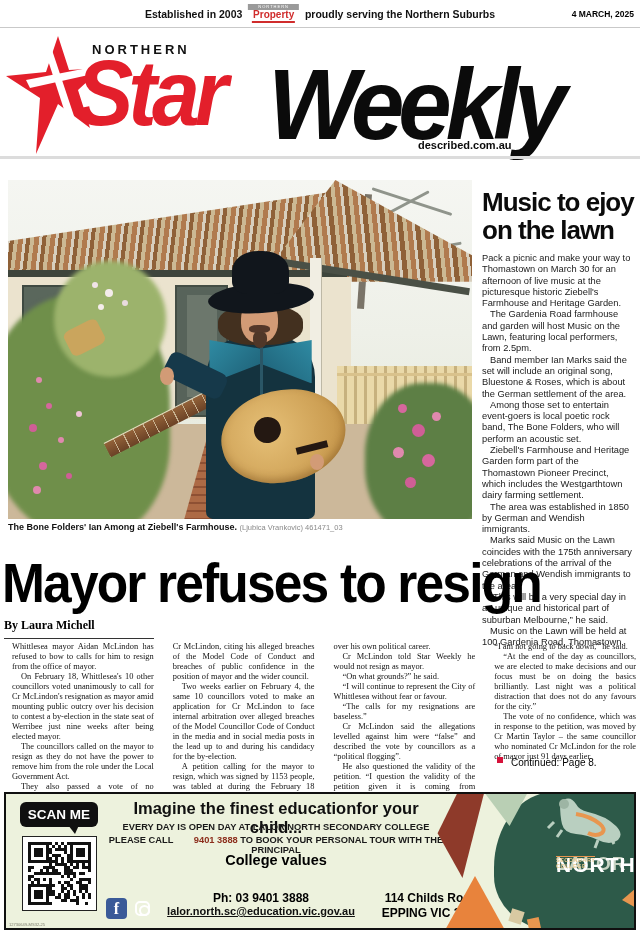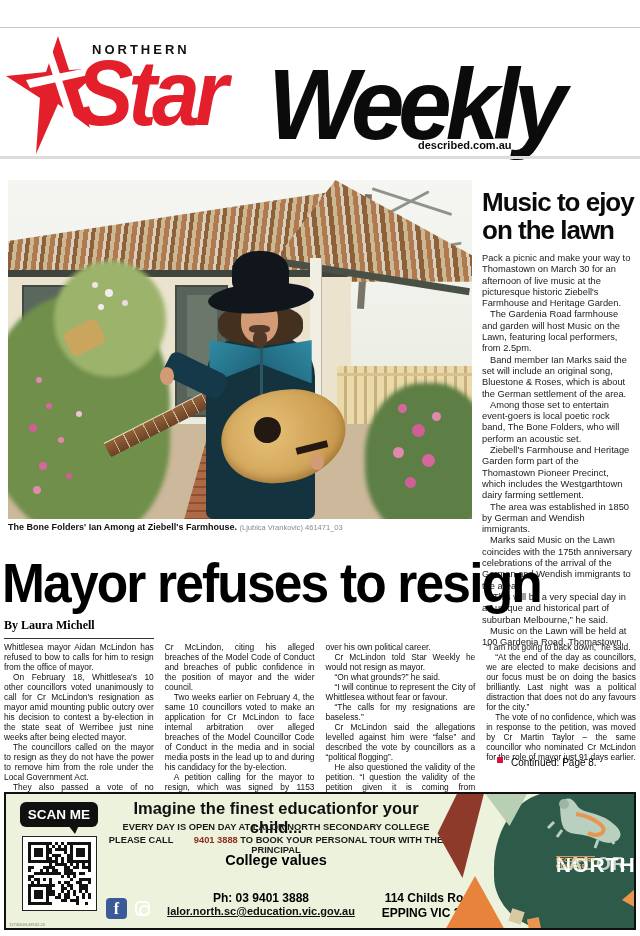--- a/index.html
+++ b/index.html
@@ -104,22 +104,22 @@
   .music { position:absolute; left:482px; top:188px; width:152px; }
   .music-hl { font-size:26px; line-height:28px; font-weight:bold; letter-spacing:-1px; color:#0b0b0b; }
   .music-body { margin-top:9px; font-size:9.3px; line-height:11.3px; color:#1a1a1a; }
   .music-body p + p { text-indent:8px; }
   
   .mayor-hl { position:absolute; left:2px; top:550px; width:638px; font-size:56px; font-weight:bold;
     letter-spacing:-2px; transform:scaleX(0.92); transform-origin:left; white-space:nowrap; color:#000; }
   .byline { position:absolute; left:4px; top:618px; width:150px; font-family:"Liberation Serif",serif;
     font-size:12px; font-weight:bold; border-bottom:1px solid #333; padding-bottom:5px; }
   .cols { position:absolute; left:4px; top:642px; width:632px; height:146px; display:flex; gap:11px; }
-  .mcol { width:150px; font-family:Liberation Sans, sans-serif; font-size:8.4px; line-height:10px;
-    text-align:justify; color:#111; }
+  .mcol { width:150px; font-family:Liberation Serif, serif; font-size:8.4px; line-height:10px;
+    text-align:justify; color:#111;margin-left:8px; }
   .mcol p + p { text-indent:9px; }
   .continued { position:absolute; left:497px; top:757px; font-size:10px; font-weight:normal; display:flex; align-items:flex-start; gap:8px; }
   .sq { width:6px; height:6px; background:#d6123a; display:inline-block; }
   
   .ad { position:absolute; left:4px; top:792px; width:632px; height:138px; background:#edf2dd;
     border:2px solid #101010; overflow:hidden; }
   .scanme { position:absolute; left:14px; top:8px; width:78px; height:25px; background:#101010; color:#fff;
     border-radius:6px; font-size:13.5px; font-weight:bold; display:flex; align-items:center; justify-content:center; }
   .scanme-tail { position:absolute; left:62px; top:31px; width:0; height:0;
     border-left:7px solid transparent; border-right:4px solid transparent; border-top:9px solid #101010; }
@@ -161,20 +161,31 @@
   .art-l1 { font-size:19px; letter-spacing:1px; color:#c8d4c4; }
   .art-l2 { font-size:21px; letter-spacing:1px; color:#fff; }
   .art-l3 { font-size:5.5px; letter-spacing:.5px; color:#e8c98f; margin-top:2px; border-top:1px solid #e8964f; padding-top:1px; }
   .lizard { left:110px; top:4px; }
 </style>
 </head>
 <body>
 
 <div id="page">
 
+  <div class="topbar">
+    <div class="topbar-center">
+      <span class="tb-text">Established in 2003</span>
+      <span class="prop-logo">
+        <span class="prop-top">NORTHERN</span>
+        <span class="prop-main">Property</span>
+      </span>
+      <span class="tb-text">proudly serving the Northern Suburbs</span>
+    </div>
+    <span class="tb-date">4 MARCH, 2025</span>
+  </div>
   <div class="rule-1"></div>
 
   <div class="masthead">
     <svg class="mh-star" viewBox="0 0 96 118">
       <polygon fill="#e31f2b" points="52,0 63,34 96,32 72,54 84,92 52,68 30,118 34,62 0,40 40,36"></polygon>
       <polygon fill="#ffffff" points="20,44 92,30 96,36 24,52"></polygon>
       <polygon fill="#ffffff" points="44,8 70,86 64,92 38,12"></polygon>
     </svg>
     <div class="mh-kicker">NORTHERN</div>
     <div class="mh-star-word">Star</div>

